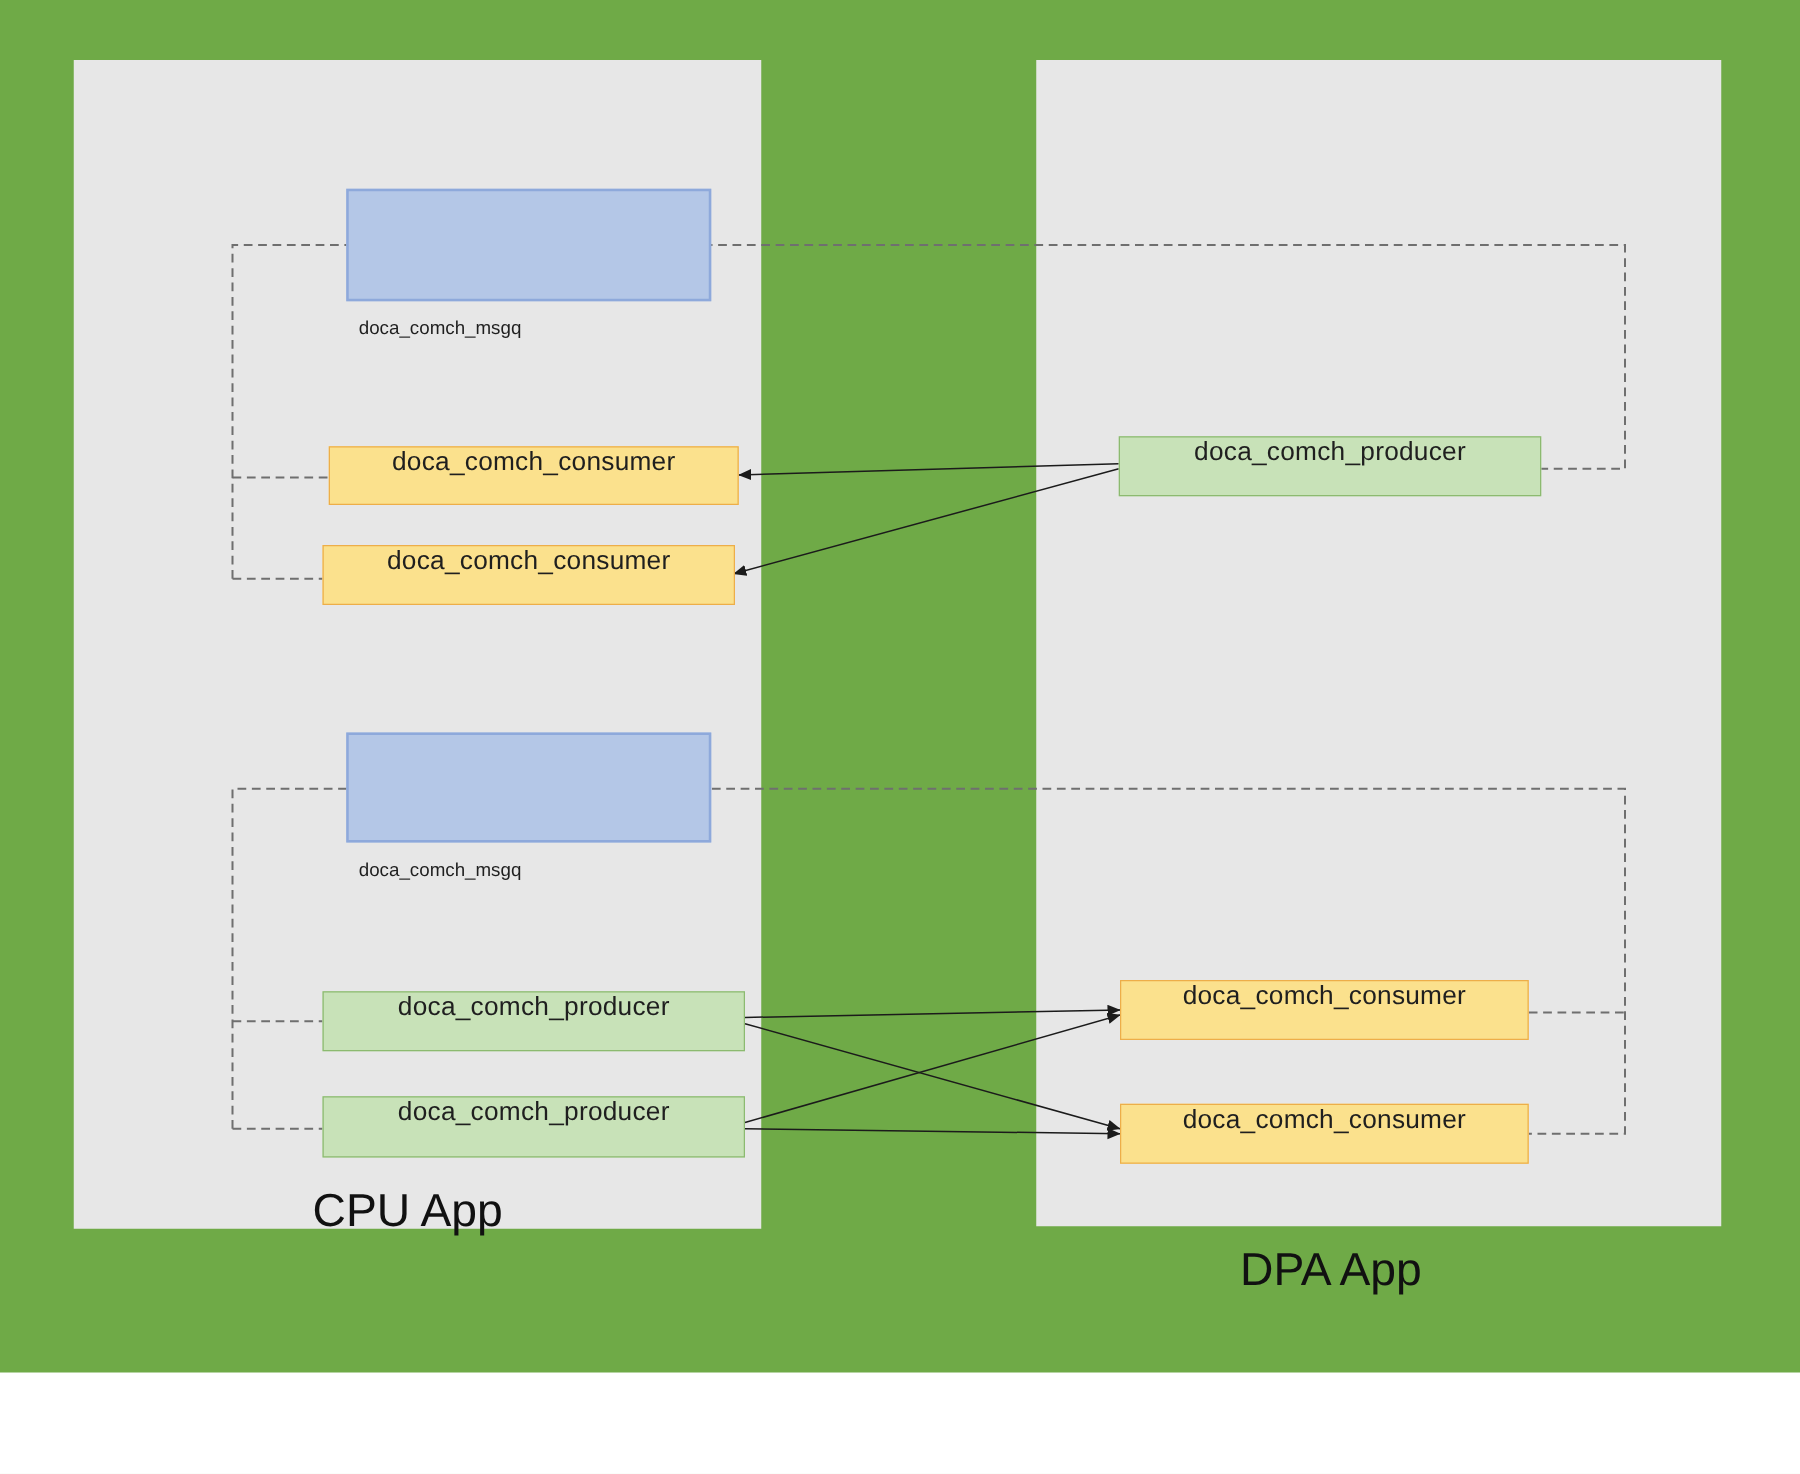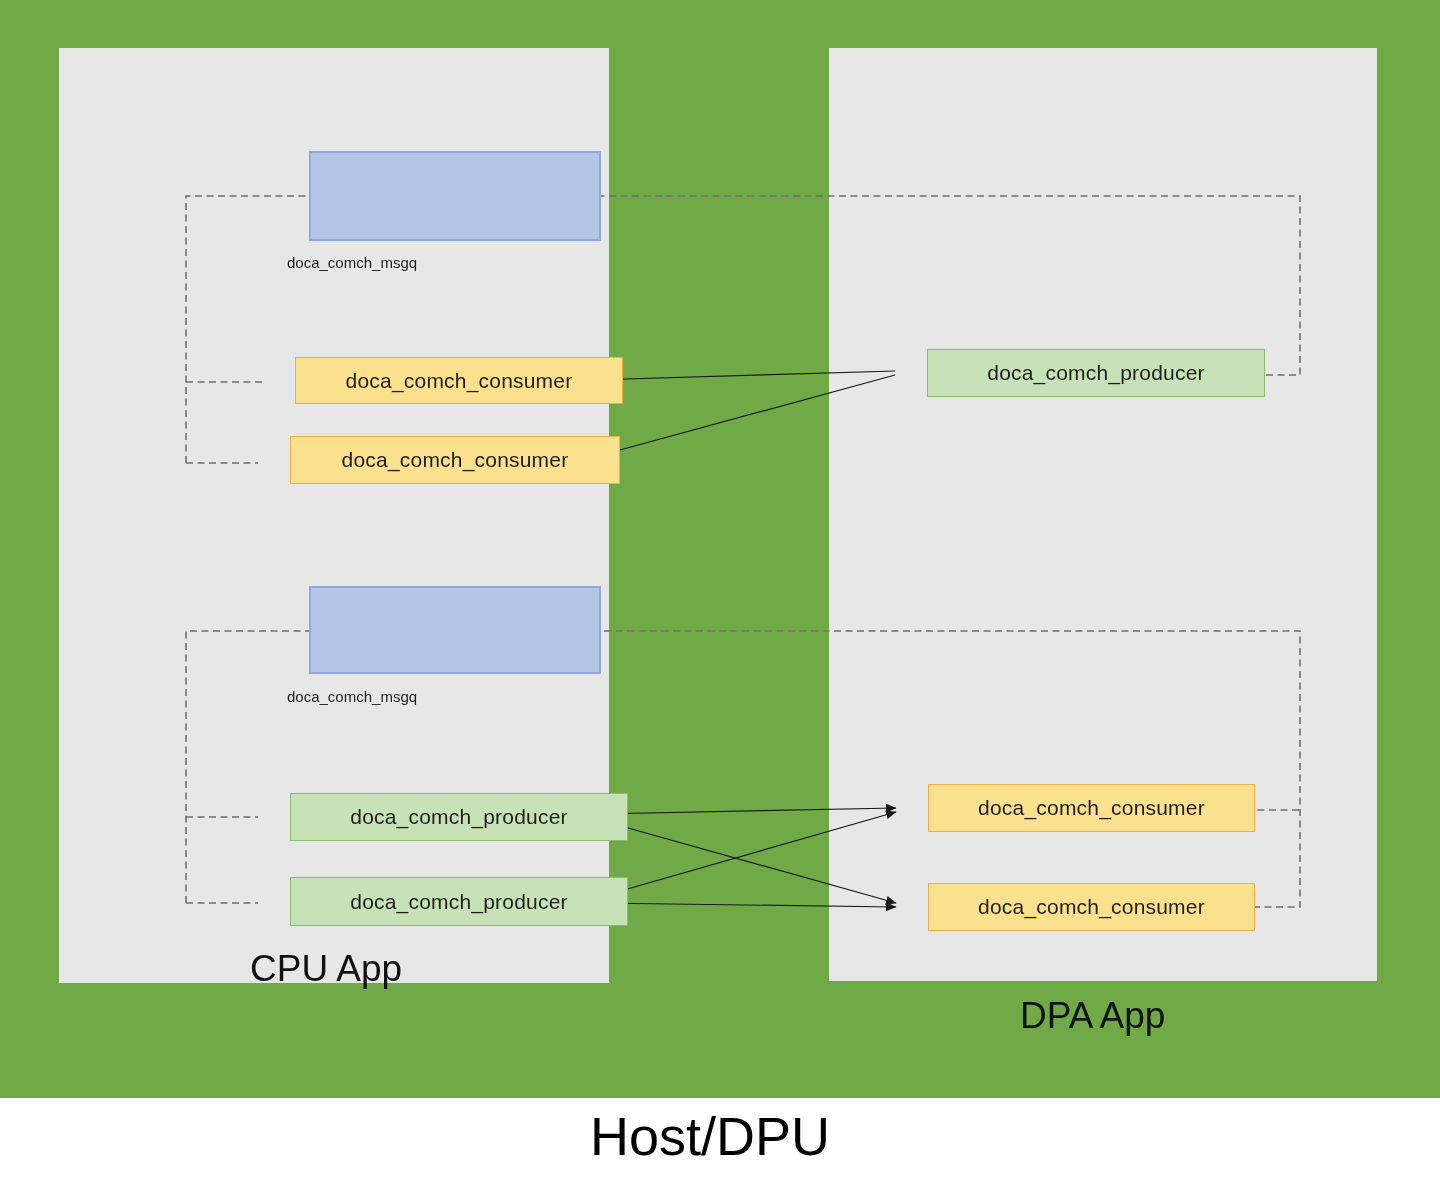--- a/index.html
+++ b/index.html
@@ -26,43 +26,43 @@
   .green-bg{position:absolute;left:0;top:0;width:1440px;height:1098px;background:var(--background-green);}
   .panel{position:absolute;background:var(--panel-gray);}
   .panel.cpu{left:59px;top:48px;width:550px;height:935px;}
   .panel.dpa{left:829px;top:48px;width:548px;height:933px;}
   svg.wires{position:absolute;left:0;top:0;width:1440px;height:1179px;pointer-events:none;}
   svg.wires .dashed{stroke:var(--connector-gray);stroke-width:1.6;fill:none;stroke-dasharray:7 4.5;}
   svg.wires .arrow{stroke:var(--arrow-black);stroke-width:1.2;fill:none;}
   svg.wires .head{fill:var(--arrow-black);}
   .box{
     position:absolute;box-sizing:border-box;
-    display:flex;align-items:center;justify-content:center;
-    font-size:21px;letter-spacing:0.2px;color:var(--text-dark);margin-left:32px;
+    display:flex;justify-content:center;
+    font-size:21px;letter-spacing:0.2px;color:var(--text-dark);
   }
   .box.blue{background:var(--msgq-fill);border:2px solid var(--msgq-border);}
   .box.yellow{background:var(--consumer-fill);border:1.5px solid var(--consumer-border);}
   .box.green{background:var(--producer-fill);border:1.5px solid var(--producer-border);}
   .caption{position:absolute;font-size:15px;color:var(--text-dark);}
   .panel-label{position:absolute;font-size:37px;color:#111;}
   .page-title{position:absolute;top:1105px;left:0;width:1420px;text-align:center;font-size:54px;color:#000;}
   
   .s1-msgq{left:277px;top:151px;width:292px;height:90px;}
   .s1-consumer1{left:263px;top:357px;width:328px;height:47px;}
   .s1-consumer2{left:258px;top:436px;width:330px;height:48px;}
   .s1-producer{left:895px;top:349px;width:338px;height:48px;}
   .s2-msgq{left:277px;top:586px;width:292px;height:88px;}
   .s2-producer1{left:258px;top:793px;width:338px;height:48px;}
   .s2-producer2{left:258px;top:877px;width:338px;height:49px;}
   .s2-consumer1{left:896px;top:784px;width:327px;height:48px;}
   .s2-consumer2{left:896px;top:883px;width:327px;height:48px;}
   .s1-msgq-caption{left:287px;top:254px;}
   .s2-msgq-caption{left:287px;top:688px;}
   .cpu-label{left:250px;top:948px;}
-  .dpa-label{left:1020px;top:995px;}
+  .dpa-label{left:992px;top:995px;}
 </style>
 </head>
 <body>
 
 <div class="canvas">
 
   <div class="green-bg"></div>
 
   <div class="panel cpu"></div>
   <div class="panel dpa"></div>
@@ -124,15 +124,14 @@
   </div>
   <div class="box yellow s2-consumer1">
     <span>doca_comch_consumer</span>
   </div>
   <div class="box yellow s2-consumer2">
     <span>doca_comch_consumer</span>
   </div>
 
   <div class="panel-label cpu-label">CPU App</div>
   <div class="panel-label dpa-label">DPA App</div>
-  <div class="page-title">Host/DPU</div>
 
 </div>
 
 </body></html>

